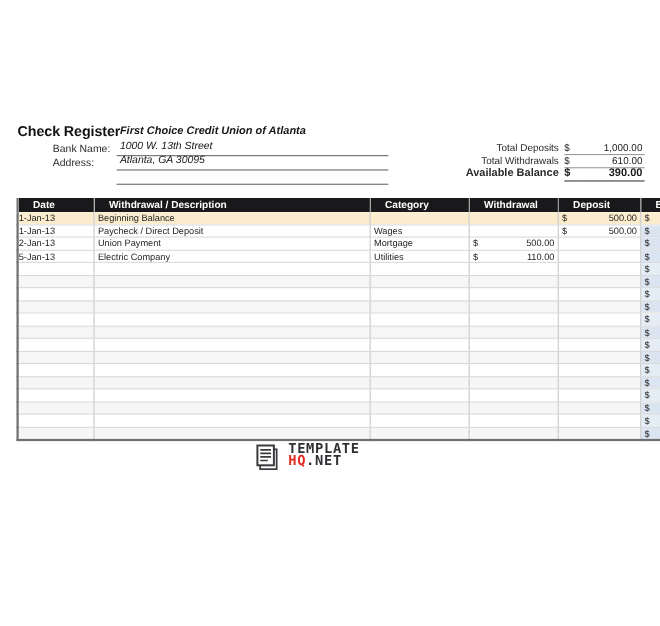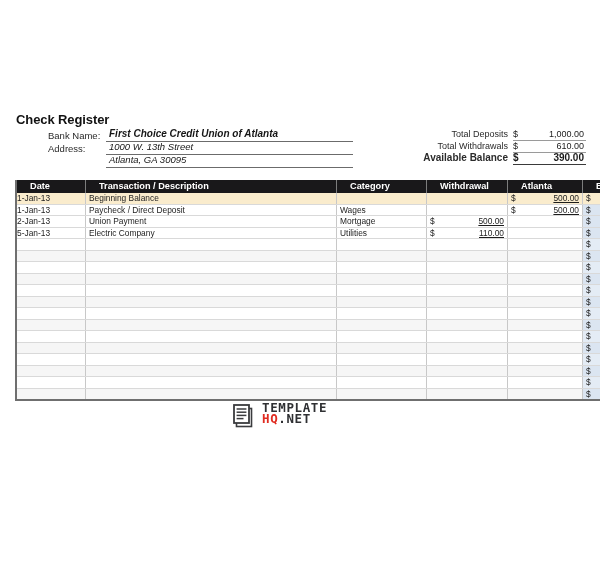--- a/index.html
+++ b/index.html
@@ -55,21 +55,21 @@
     line-height: 12px;
     white-space: nowrap;
   }
   .bi-value {
     flex: 1 1 auto;
     font-size: 9.5px;
     font-style: italic;
     line-height: 12px;
     border-bottom: 1px solid #6b6b6b;
     padding-left: 3px;
-    padding-bottom: 1px;
+    padding-bottom: 15px;
     white-space: nowrap;
     color: #161616;
   }
   .bi-value.strong {
     font-weight: bold;
     font-size: 10px;
   }
 
   
   .summary {
@@ -175,21 +175,21 @@
   
   .money {
     display: flex;
     justify-content: space-between;
     align-items: center;
     height: 10.5px;
     padding: 0 3px 0 3px;
     box-sizing: border-box;
   }
   .money .cur { font-size: 8.4px; }
-  .money .amt { font-size: 8.4px; text-decoration: underline; }
+  .money .amt { font-size: 8.4px; }
   .money.empty .cur,
   .money.empty .amt { visibility: hidden; }
 
   
   tr.row-begin td { background: #faeccd; }
   tr.row-begin td.c-bal { background: #faeccd; }
 
   tr.row-alt td   { background: #f6f6f6; }
   tr.row-plain td { background: #ffffff; }
 
@@ -264,24 +264,24 @@
       <div class="sum-label">Available Balance</div>
       <div class="sum-cur">$</div>
       <div class="sum-val">390.00</div>
     </div>
   </div>
 
   <table class="register">
     <thead>
       <tr>
         <th class="c-date">Date</th>
-        <th class="c-desc">Transaction / Description</th>
+        <th class="c-desc">Withdrawal / Description</th>
         <th class="c-cat">Category</th>
         <th class="c-wd">Withdrawal</th>
-        <th class="c-dep">Atlanta</th>
+        <th class="c-dep">Deposit</th>
         <th class="c-bal">Balance</th>
       </tr>
     </thead>
     <tbody id="register-body">
         <tr class="row-begin">
           <td class="c-date">1-Jan-13</td>
           <td class="c-desc">Beginning Balance</td>
           <td class="c-cat"></td>
           <td class="c-wd">
             <div class="money empty">

